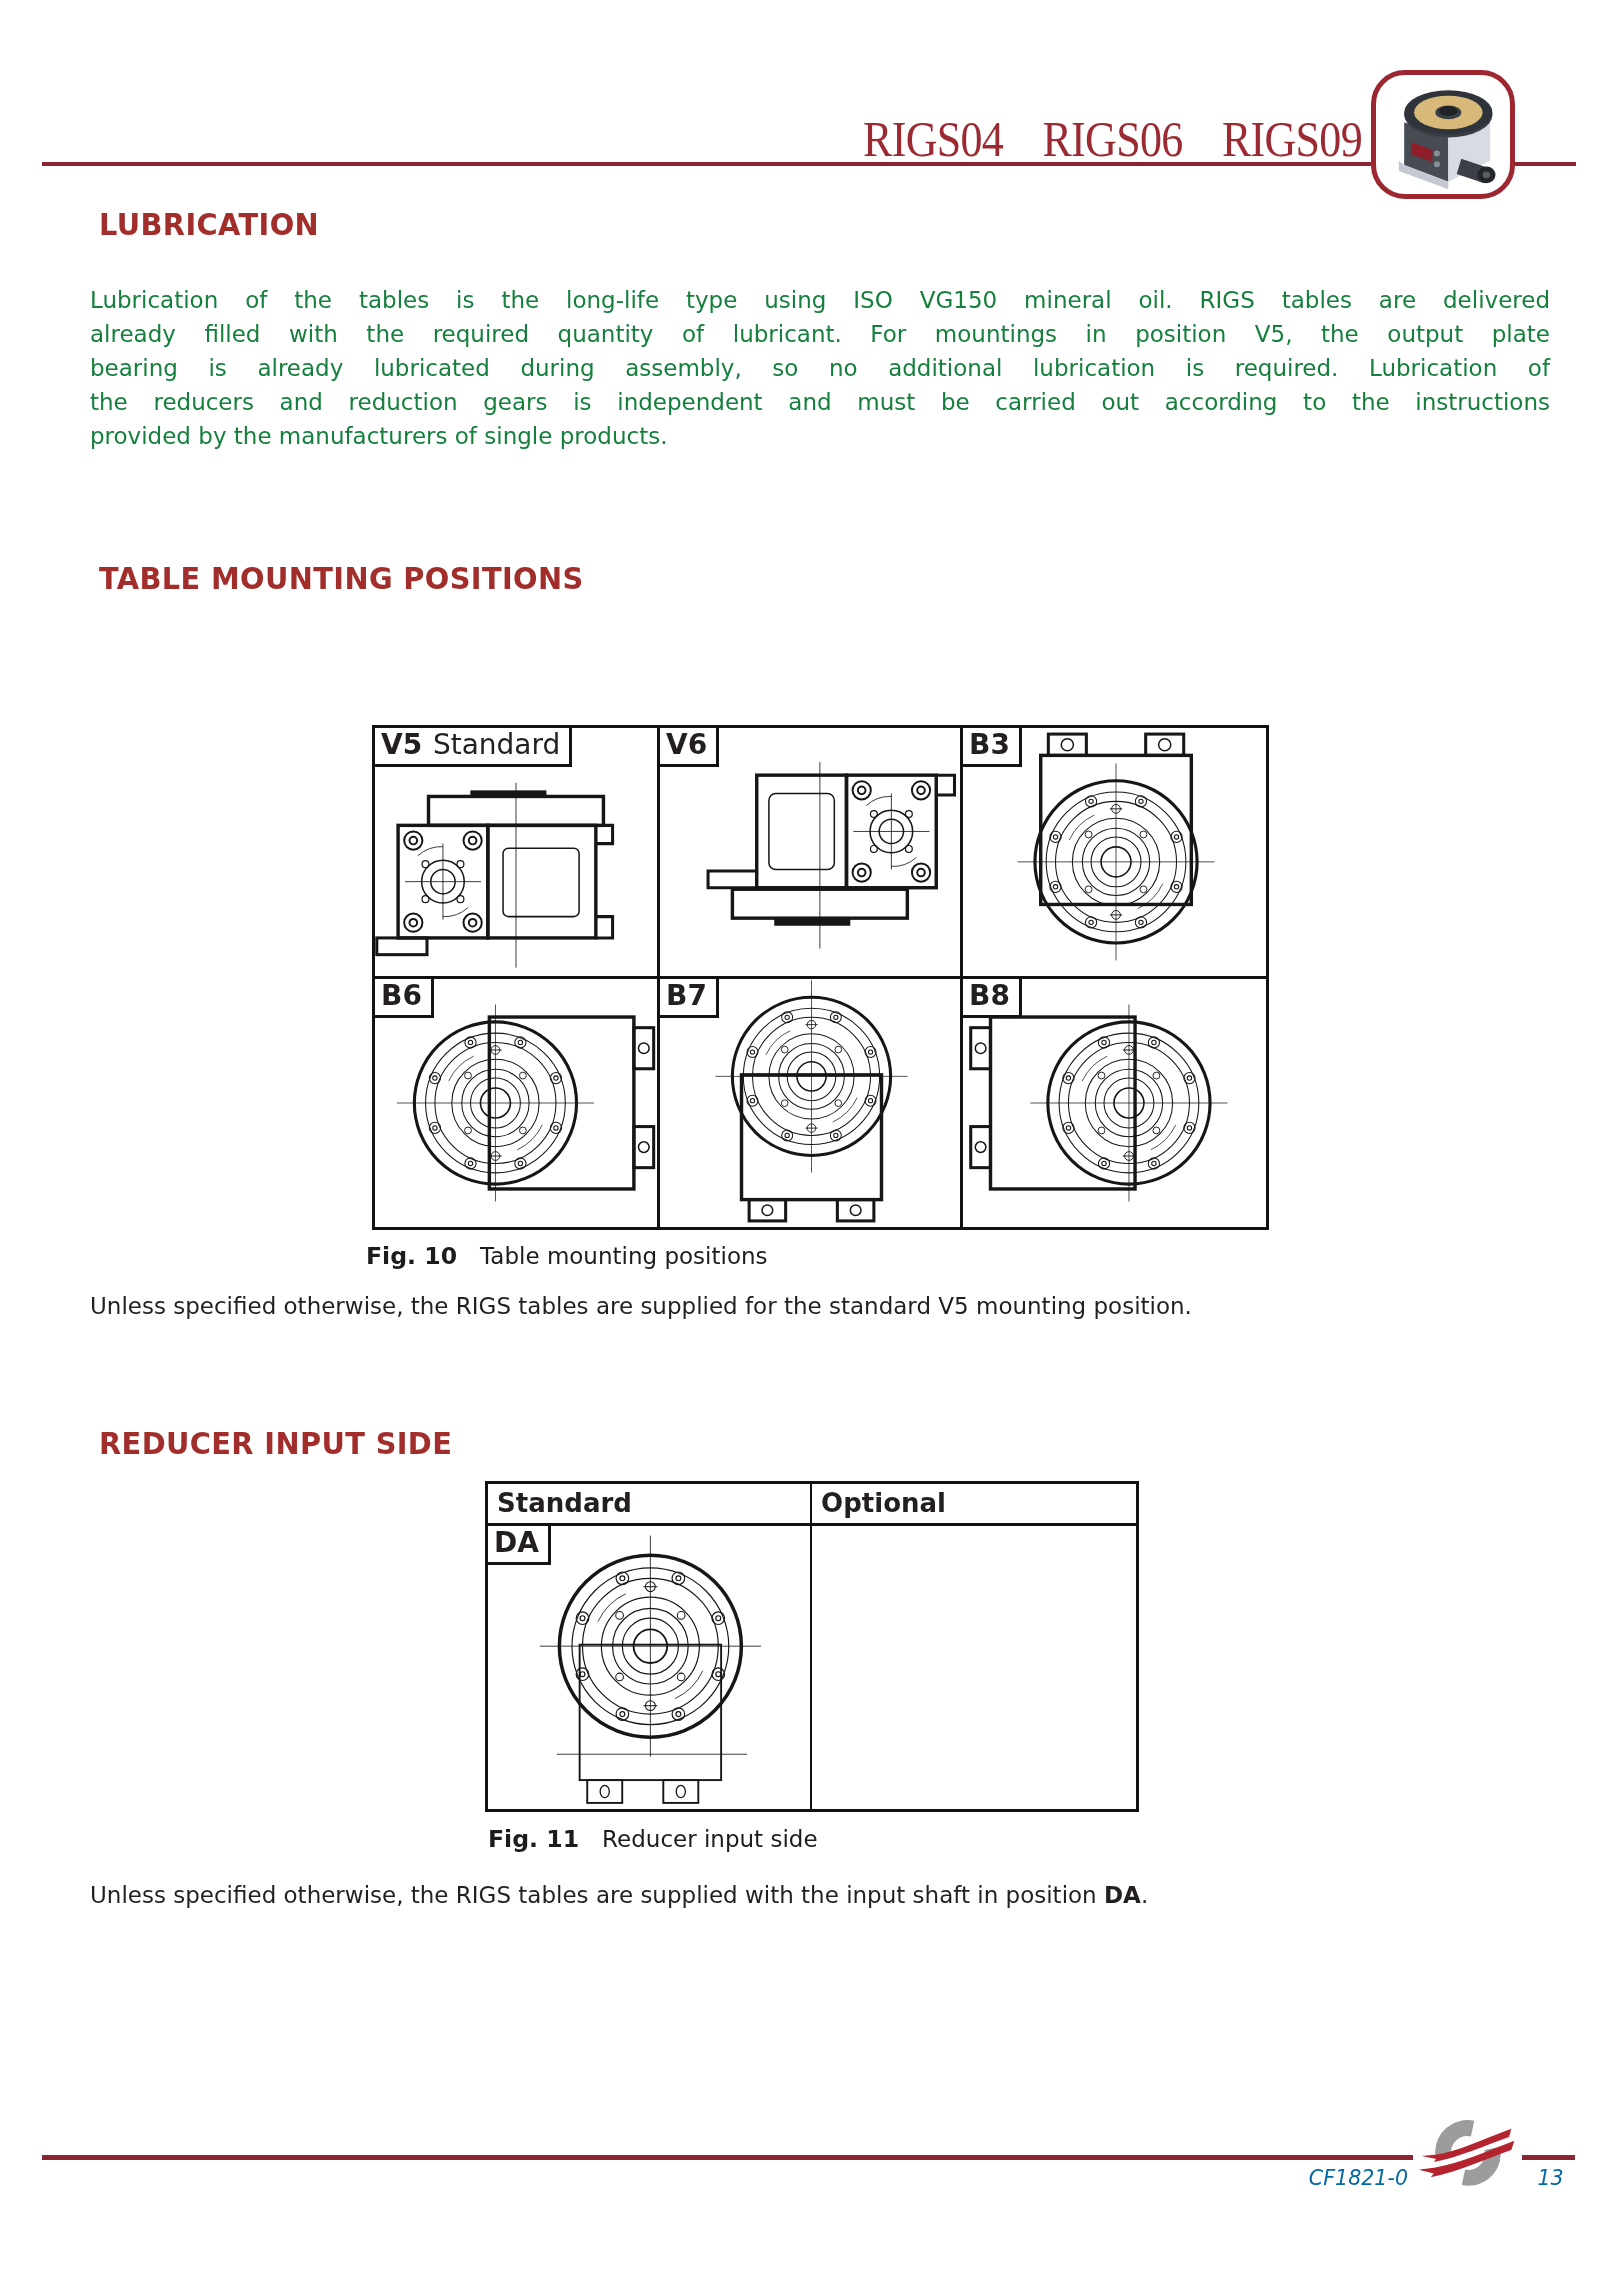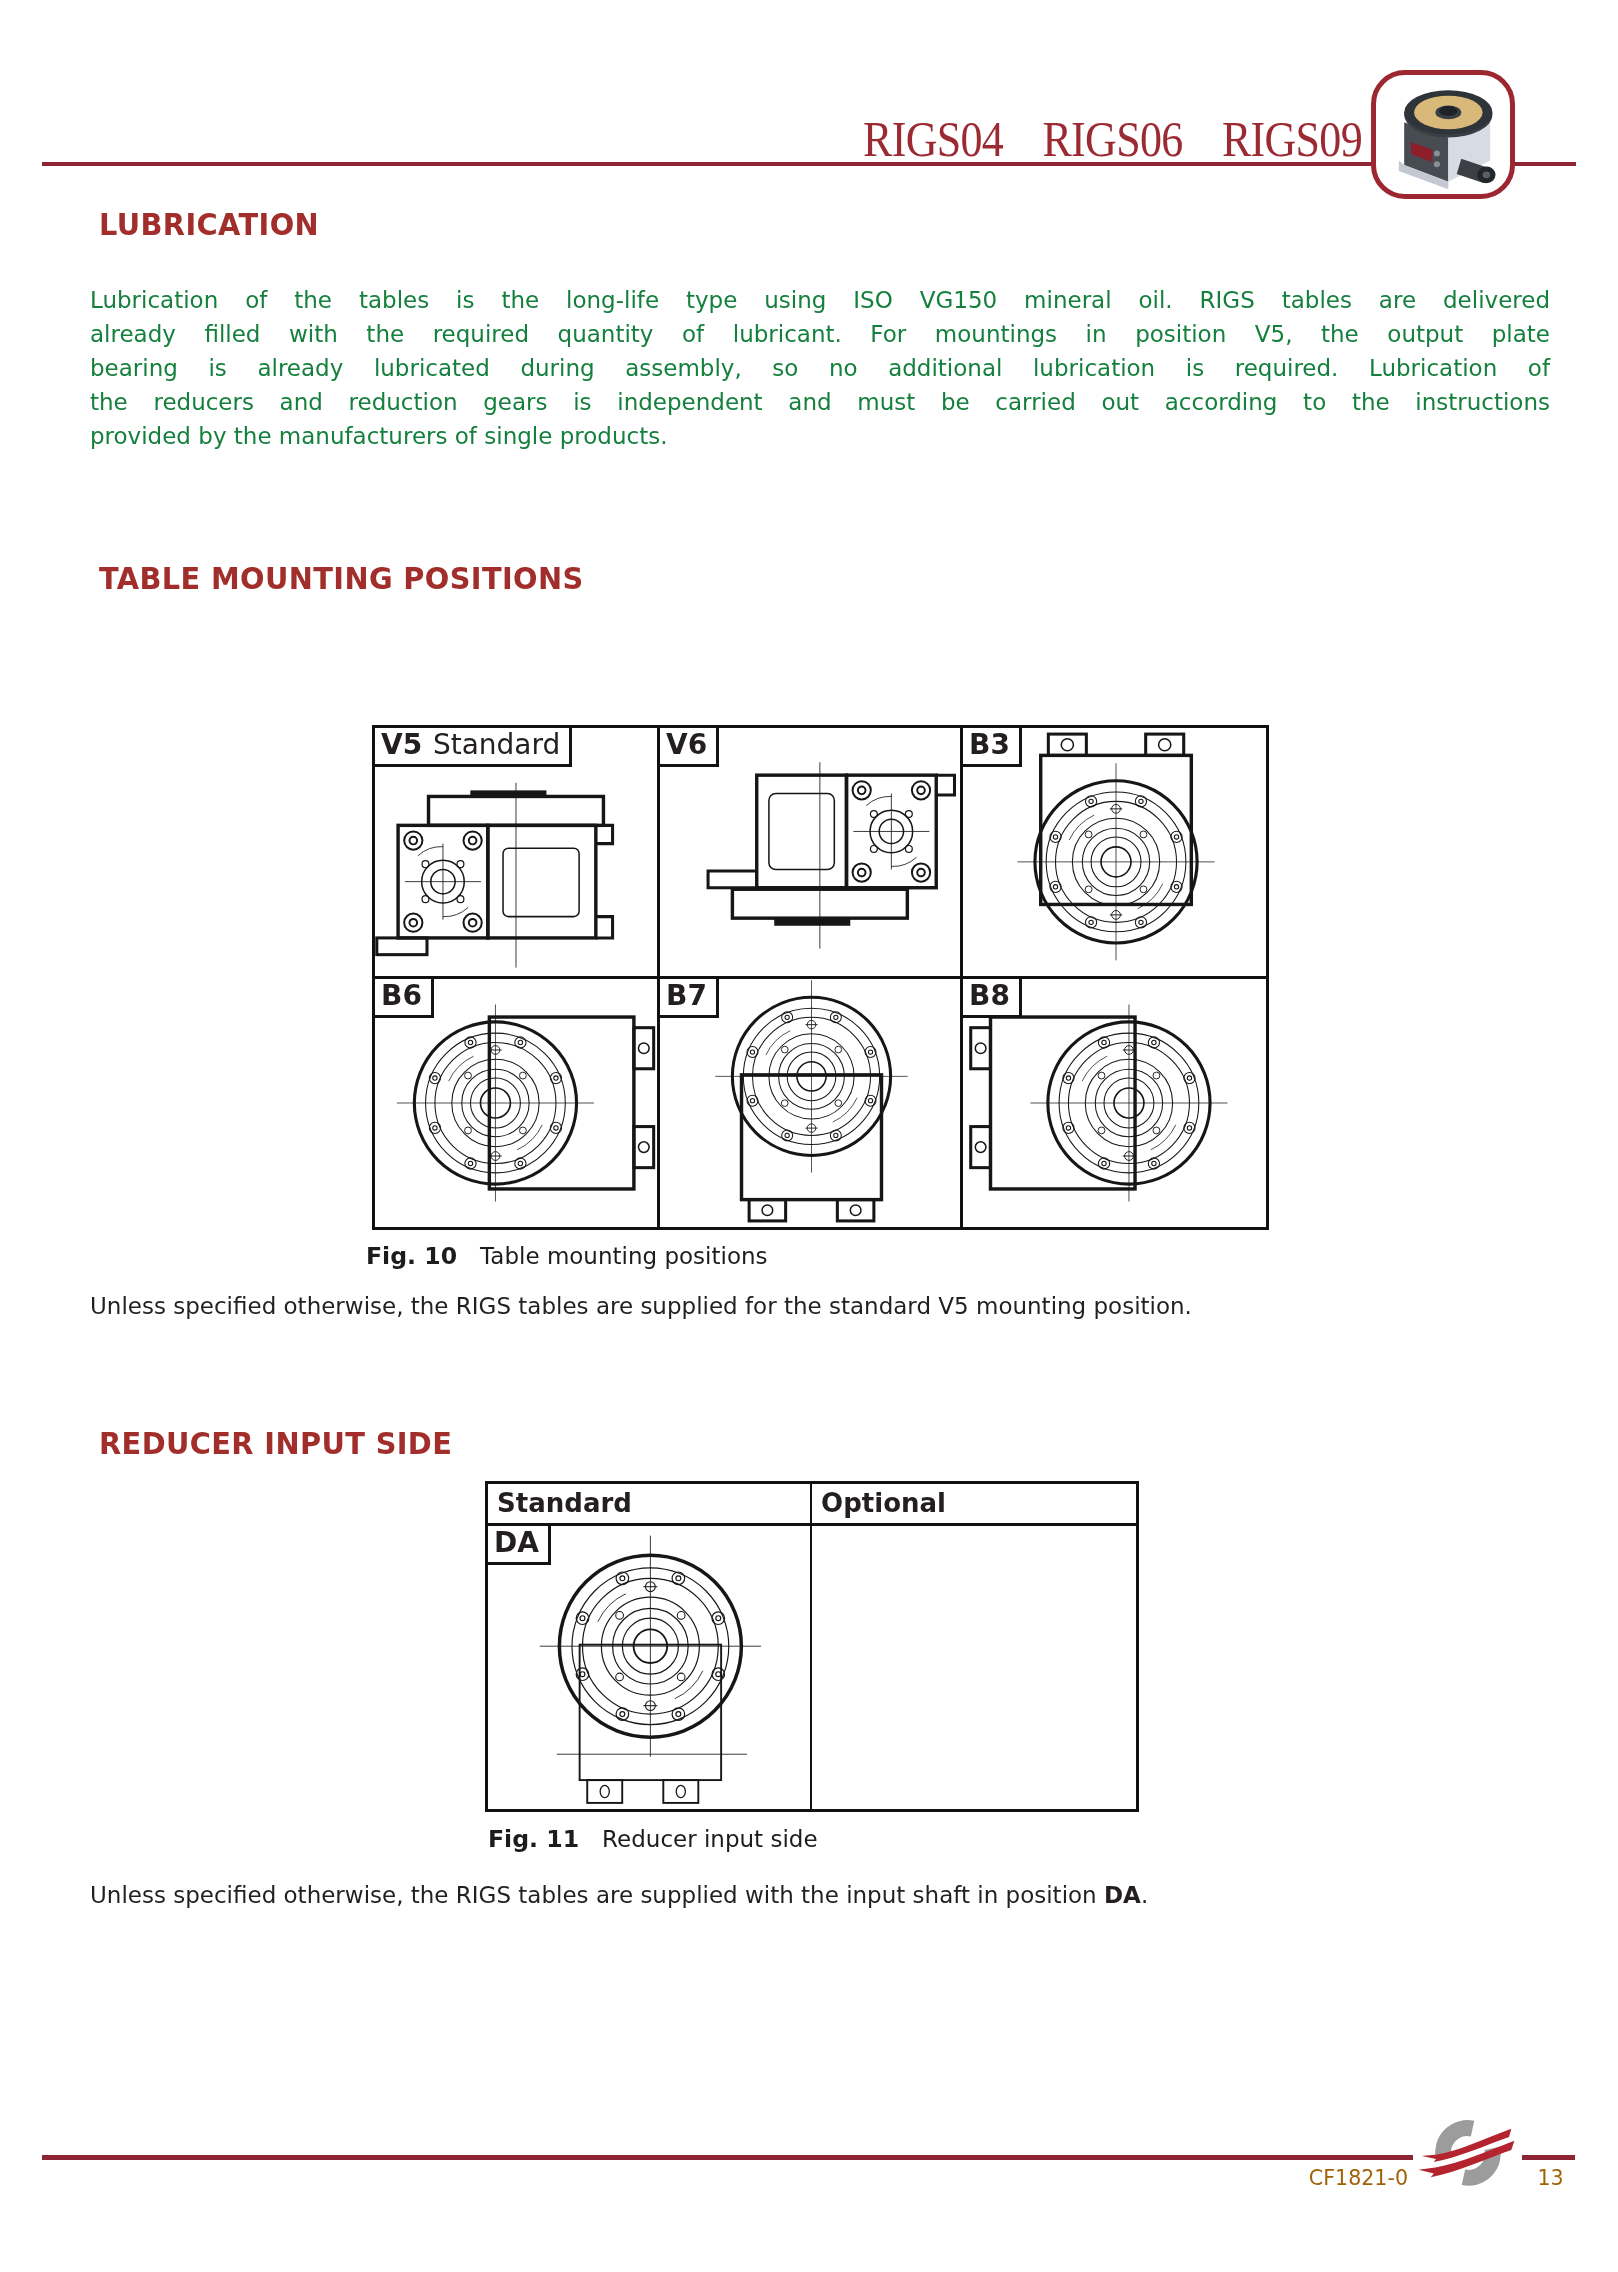--- a/index.html
+++ b/index.html
@@ -44,21 +44,21 @@
   .fig11{position:absolute;left:485px;top:1481px;border:3.8px solid #111;background:#fff;}
   .f11-head{display:grid;grid-template-columns:324px 324px;border-bottom:3.8px solid #111;}
   .f11-head .hcell{font-weight:700;font-size:26px;padding:3.8px 0 5.3px 9.1px;border-right:2.3px solid #111;}
   .f11-head .hcell.last{border-right:none;}
   .f11-body{display:grid;grid-template-columns:324px 324px;height:283px;}
   .fcell{position:relative;border-right:2.3px solid #111;background:#fff;}
   .fcell.last{border-right:none;}
 
   
   .foot-rule{position:absolute;top:2155px;height:5.3px;background:#8c2433;}
-  .foot-text{position:absolute;top:2166px;font-size:20.6px;color:#a16207;}
+  .foot-text{position:absolute;top:2166px;font-size:20.6px;color:#0369a1;font-style:italic;}
   .logo{position:absolute;left:1411px;top:2118px;}
 
   svg .ln{stroke:#161616;fill:none;}
   svg .fill{fill:#161616;stroke:none;}
 </style>
 </head>
 <body>
 
 <div id="page">
 

